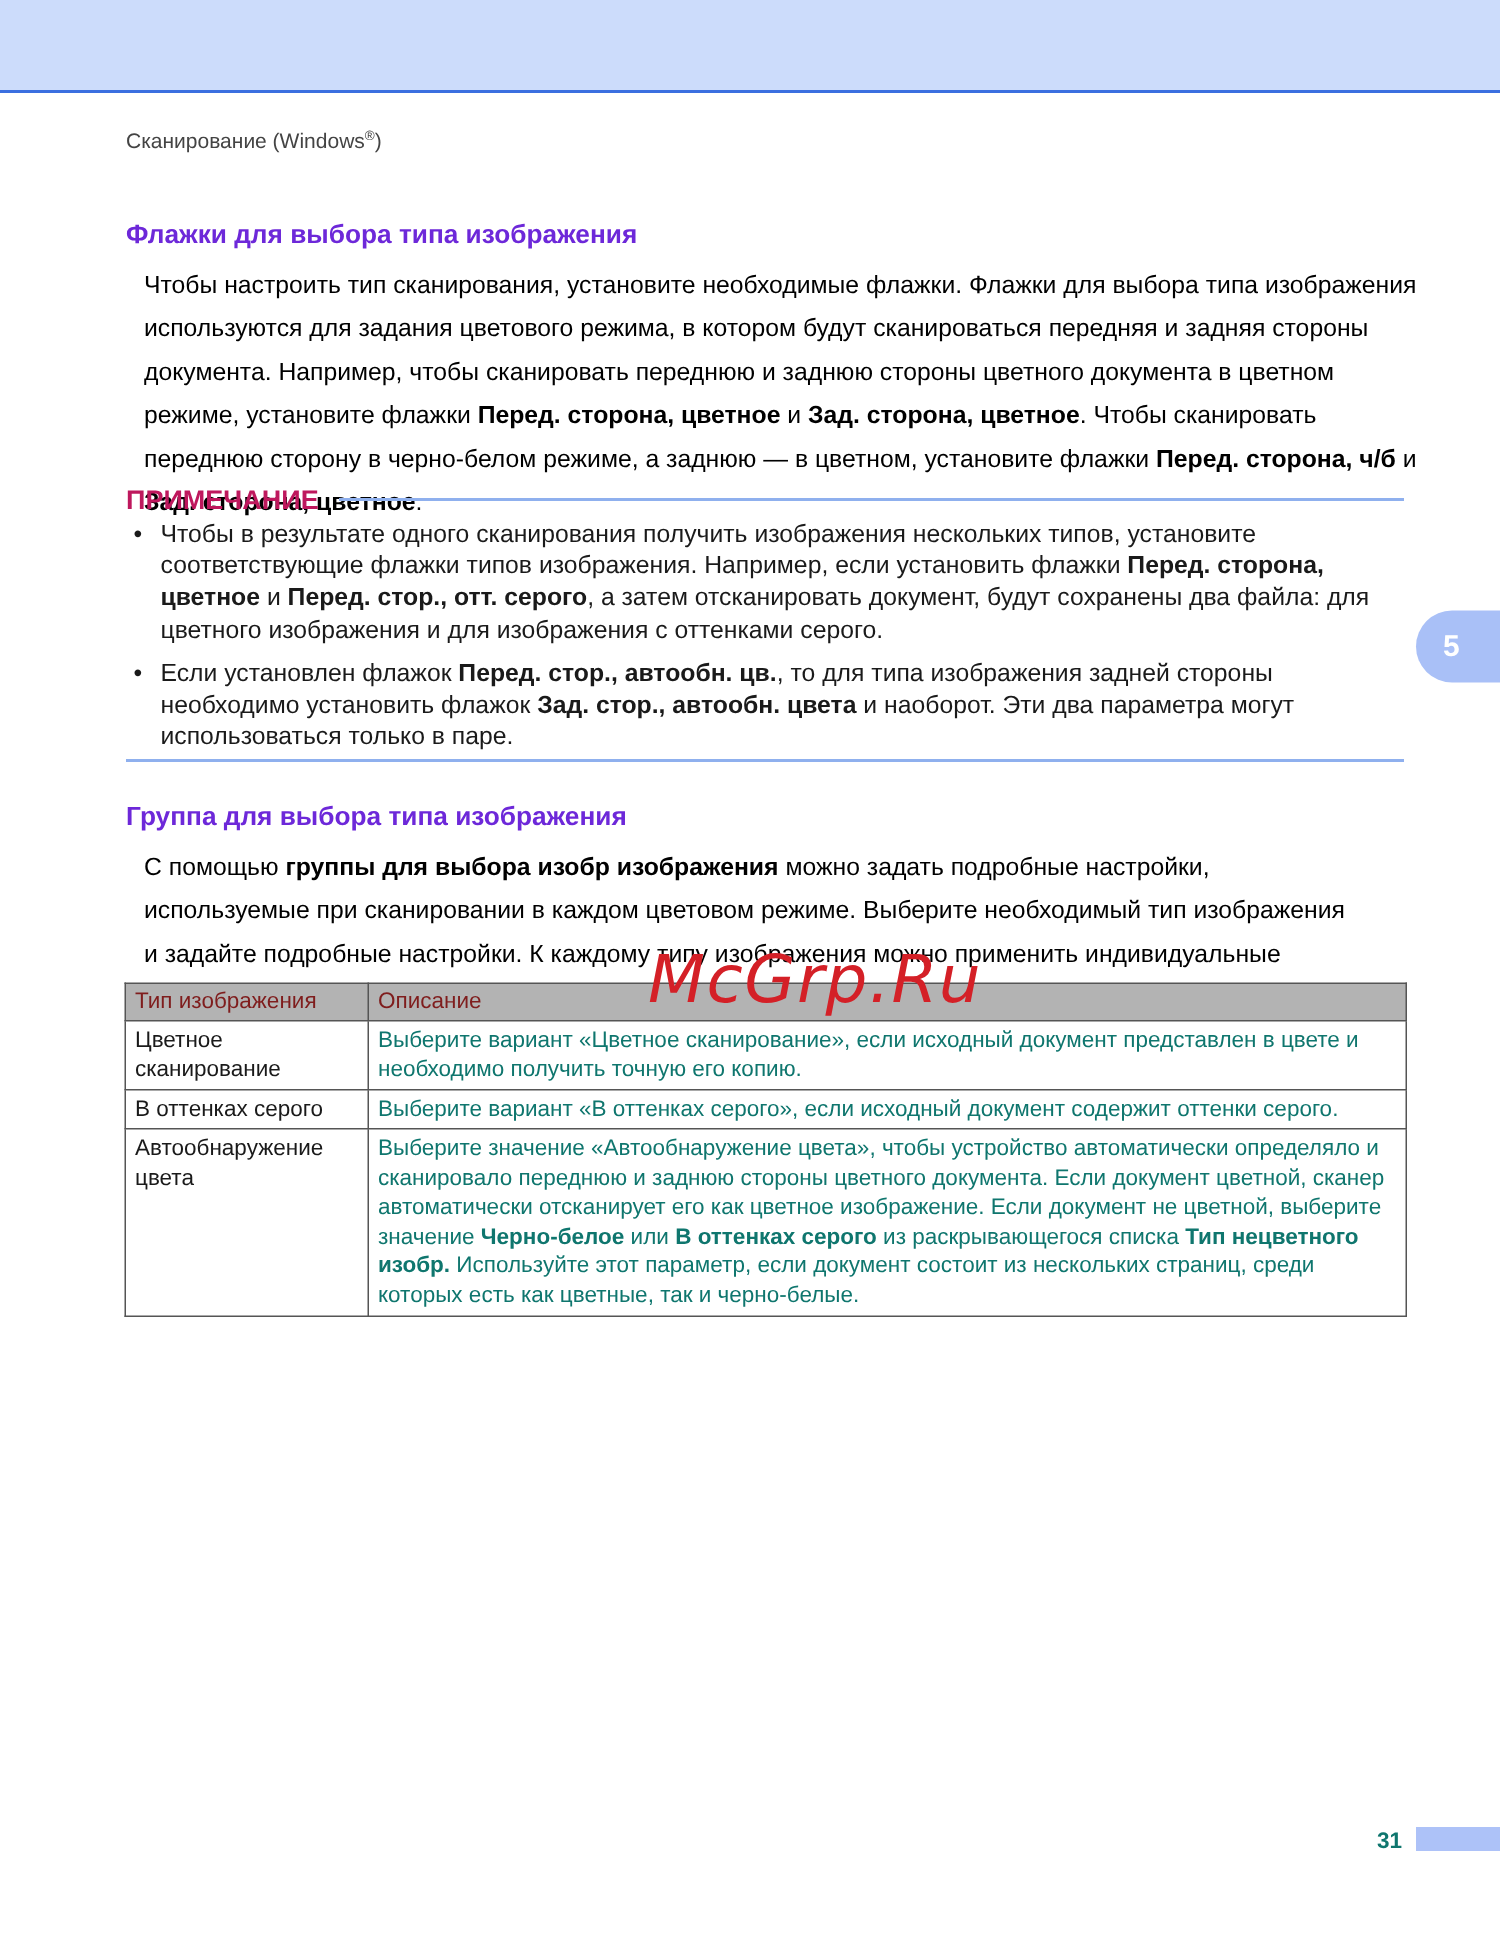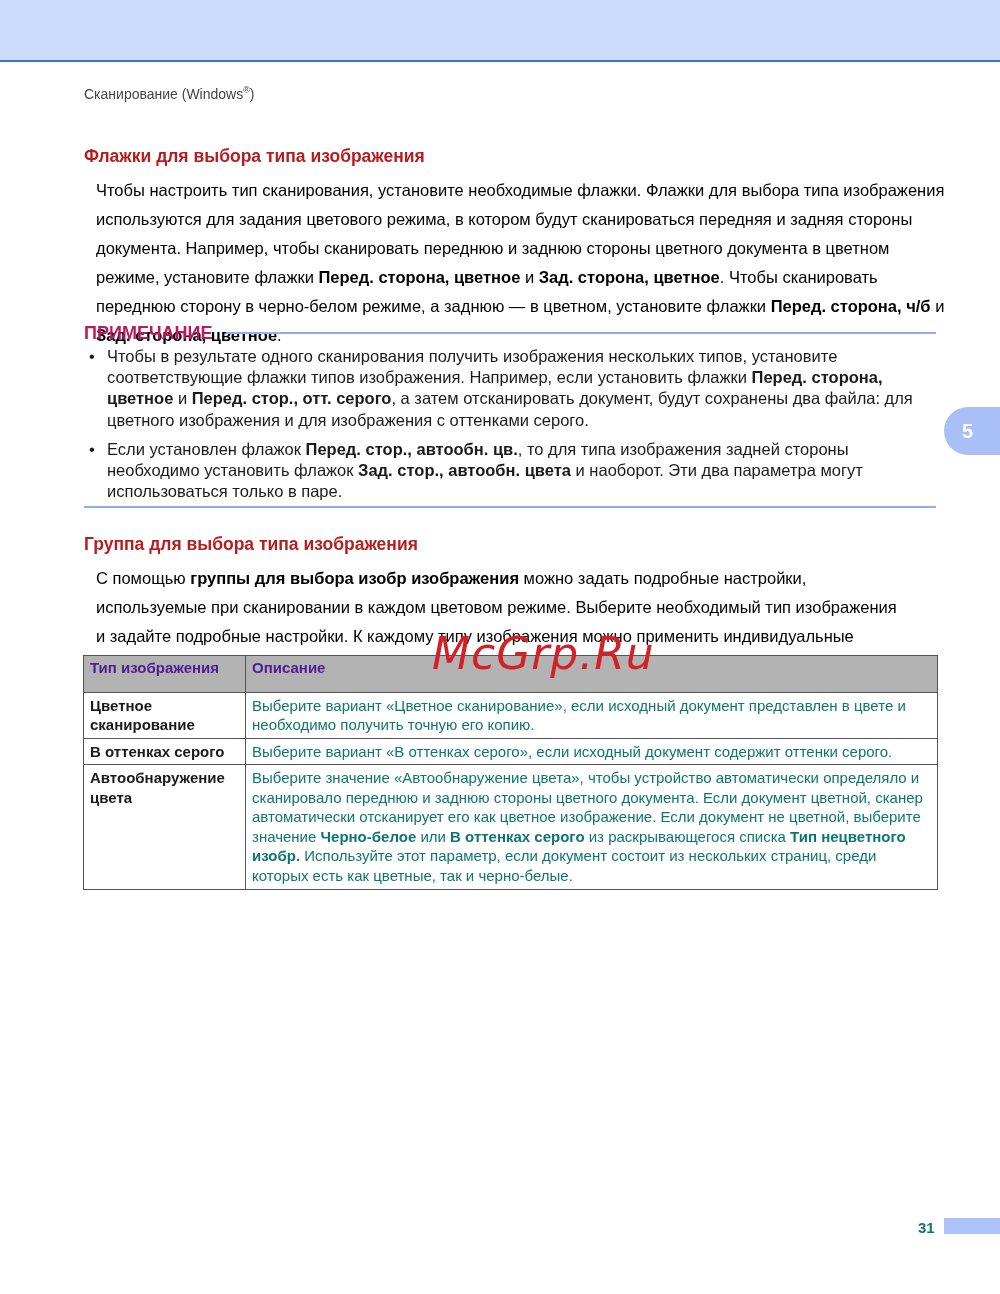--- a/index.html
+++ b/index.html
@@ -10,21 +10,21 @@
   }
   .top-band {
     position: absolute; left: 0; top: 0; width: 1000px; height: 60px;
     background: #ccdcfb; border-bottom: 2px solid #3b6fe0;
   }
   .running-head {
     position: absolute; left: 84px; top: 85px; font-size: 14px; color: #444;
   }
   .running-head sup { font-size: 9px; }
   .h2 {
-    position: absolute; left: 84px; font-weight: bold; font-size: 17.5px; color: #b91c1c;
+    position: absolute; left: 84px; font-weight: bold; font-size: 17.5px; color: #6d28d9;
   }
   .para {
     position: absolute; left: 96px; width: 860px;
     font-size: 16.5px; line-height: 29px; color: #000000;
   }
   .para b { font-weight: bold; }
   .note-head {
     position: absolute; left: 84px; top: 322px; width: 852px; height: 22px;
     display: flex; align-items: center;
   }
@@ -54,22 +54,22 @@
     z-index: 5;
     margin-left: 24px;
   }
   table.types {
     position: absolute; left: 83px; top: 655px; width: 855px;
     border-collapse: collapse; font-size: 15px; line-height: 19.5px;
   }
   table.types th, table.types td {
     border: 1px solid #555; padding: 3px 6px 3px 6px; vertical-align: top; text-align: left;
   }
-  table.types th { background: #b3b3b3; font-weight: bold; color: #4c1d95; padding-top: 2px; padding-bottom: 14px; }
-  table.types td.type { font-weight: bold; width: 149px; margin-top: 20px; }
+  table.types th { background: #b3b3b3; font-weight: normal; color: #7f1d1d; padding-top: 2px; padding-bottom: 2px; }
+  table.types td.type { font-weight: normal; width: 149px; margin-top: 20px; }
   table.types td.desc { color: #0f766e; }
   .page-number {
     position: absolute; left: 918px; top: 1219px; font-weight: bold; font-size: 15px; color: #0f766e;
   }
   .page-bar {
     position: absolute; left: 944px; top: 1218px; width: 56px; height: 16px; background: #adc2f8;
   }
 </style>
 </head>
 <body>

